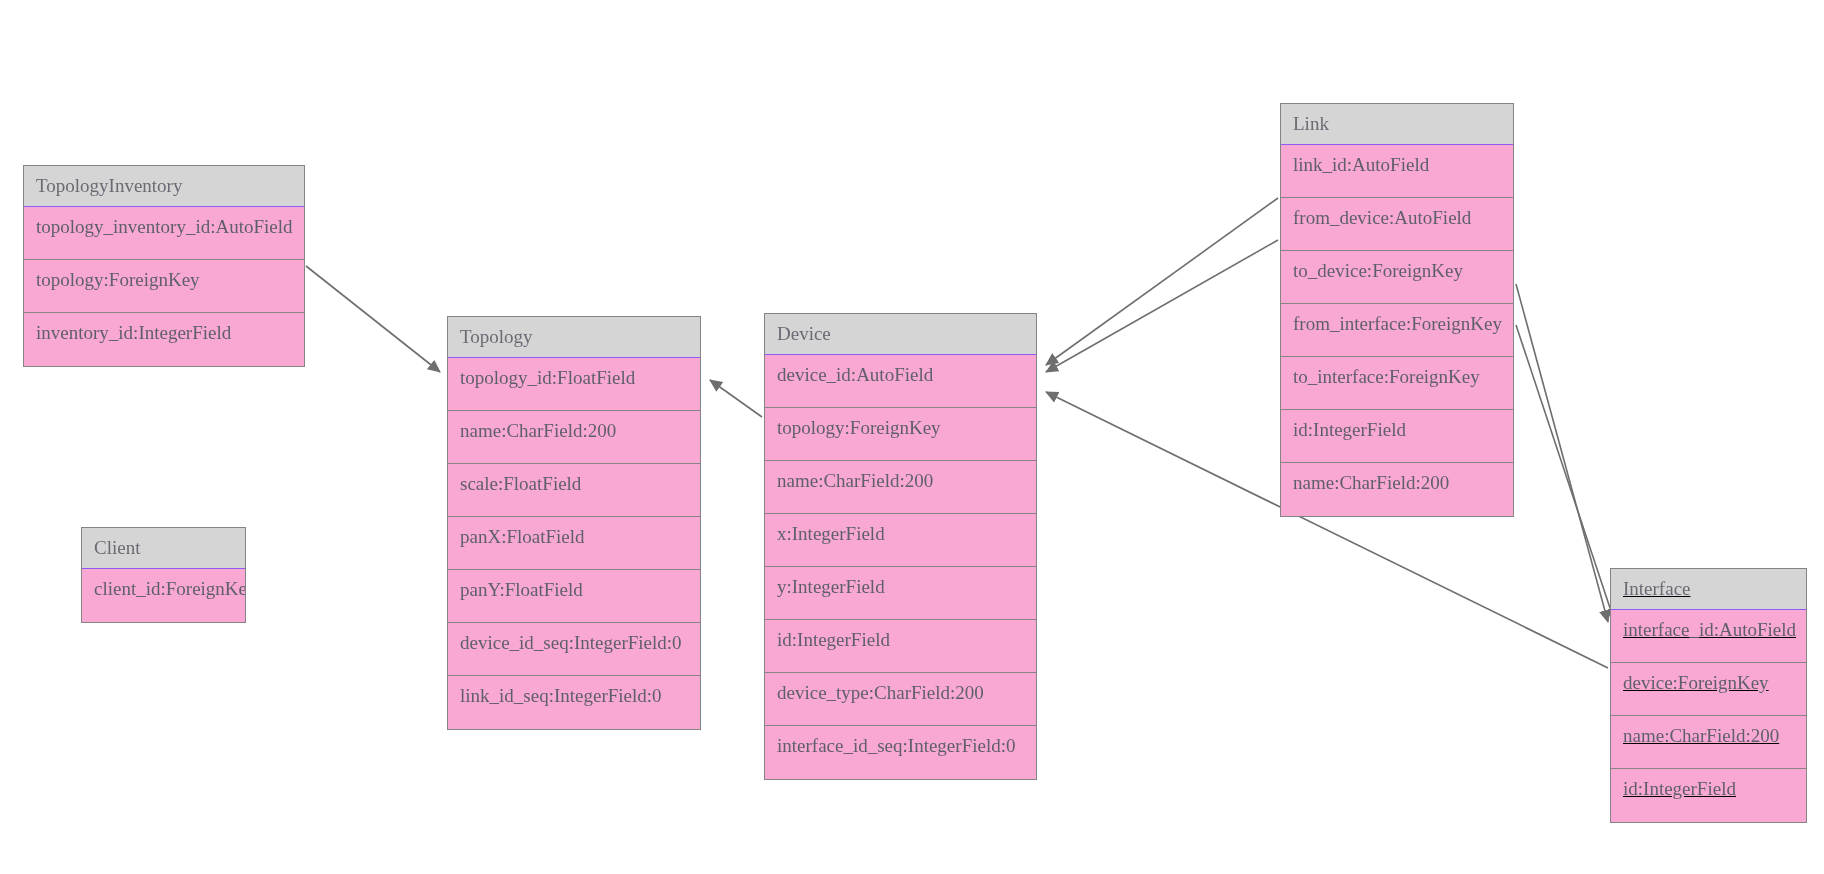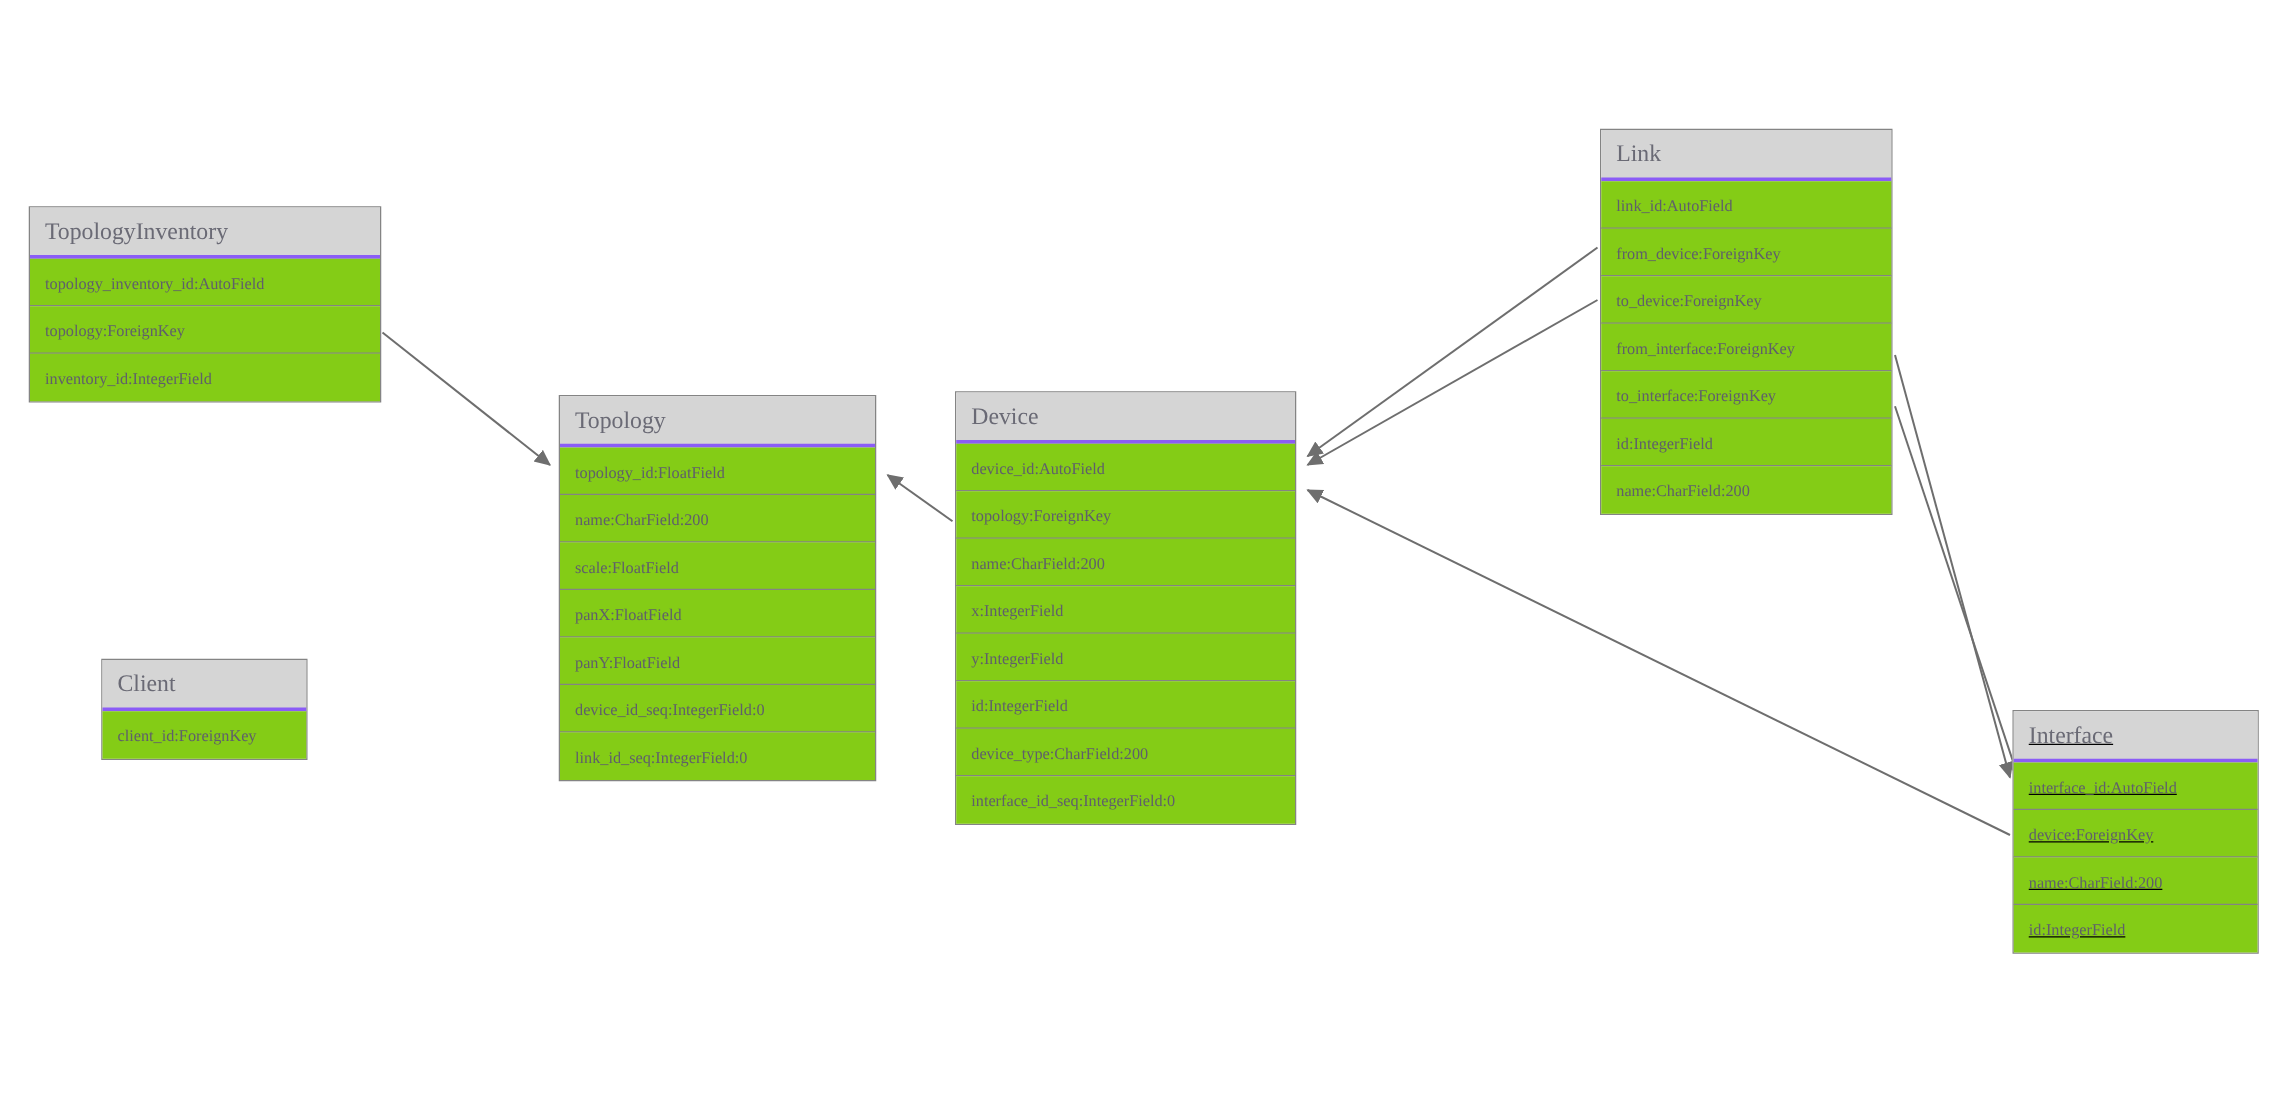--- a/index.html
+++ b/index.html
@@ -16,40 +16,40 @@
   .entity{
     position:absolute;
     box-sizing:border-box;
     border:1px solid #848484;
     background:#ffffff;
     z-index:2;
   }
   .entity .ent-title{
     box-sizing:border-box;
     background:#d5d5d5;
-    border-bottom:3px solid #8b5cf6;
+    border-bottom:1px solid #8b5cf6;
     color:#6a6a75;
     font-size:19px;
     line-height:40px;
     height:41px;
     padding:0 0 0 12px;
     white-space:nowrap;
     overflow:hidden;
   }
   .entity .ent-field{
     box-sizing:border-box;
     border-bottom:1px solid #848484;
     color:#5f5f6b;
-    font-size:13px;
+    font-size:19px;
     line-height:40px;
-    height:38px;
+    height:53px;
     padding:0 0 0 12px;
     white-space:nowrap;
     overflow:hidden;
-    background:#84cc16;
+    background:#f9a8d4;
   }
   .entity .ent-field:last-child{border-bottom:none;}
 </style>
 </head>
 <body>
 
 <div id="canvas">
 
   <svg class="edges" viewBox="0 0 1824 874" xmlns="http://www.w3.org/2000/svg">
     <defs>
@@ -100,21 +100,21 @@
       <div class="ent-field">name:CharField:200</div>
       <div class="ent-field">x:IntegerField</div>
       <div class="ent-field">y:IntegerField</div>
       <div class="ent-field">id:IntegerField</div>
       <div class="ent-field">device_type:CharField:200</div>
       <div class="ent-field">interface_id_seq:IntegerField:0</div>
     </div>
     <div class="entity" style="left: 1280px; top: 103px; width: 234px;">
       <div class="ent-title">Link</div>
       <div class="ent-field">link_id:AutoField</div>
-      <div class="ent-field">from_device:ForeignKey</div>
+      <div class="ent-field">from_device:AutoField</div>
       <div class="ent-field">to_device:ForeignKey</div>
       <div class="ent-field">from_interface:ForeignKey</div>
       <div class="ent-field">to_interface:ForeignKey</div>
       <div class="ent-field">id:IntegerField</div>
       <div class="ent-field">name:CharField:200</div>
     </div>
     <div class="entity" style="left: 1610px; top: 568px; width: 197px; text-decoration: underline;">
       <div class="ent-title">Interface</div>
       <div class="ent-field">interface_id:AutoField</div>
       <div class="ent-field">device:ForeignKey</div>

